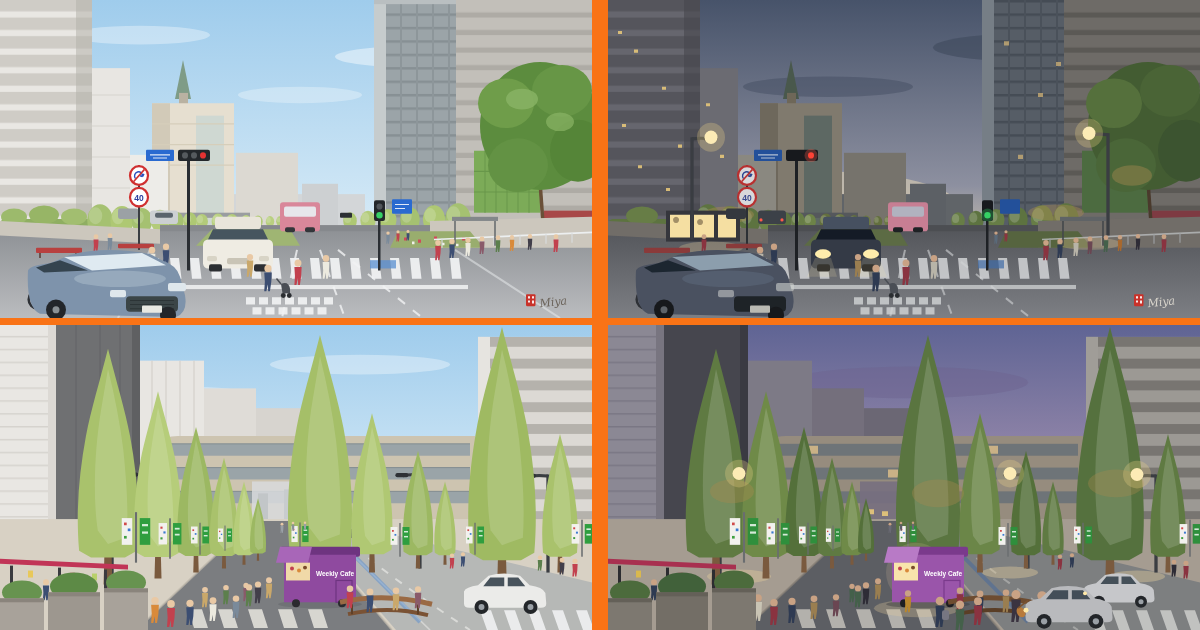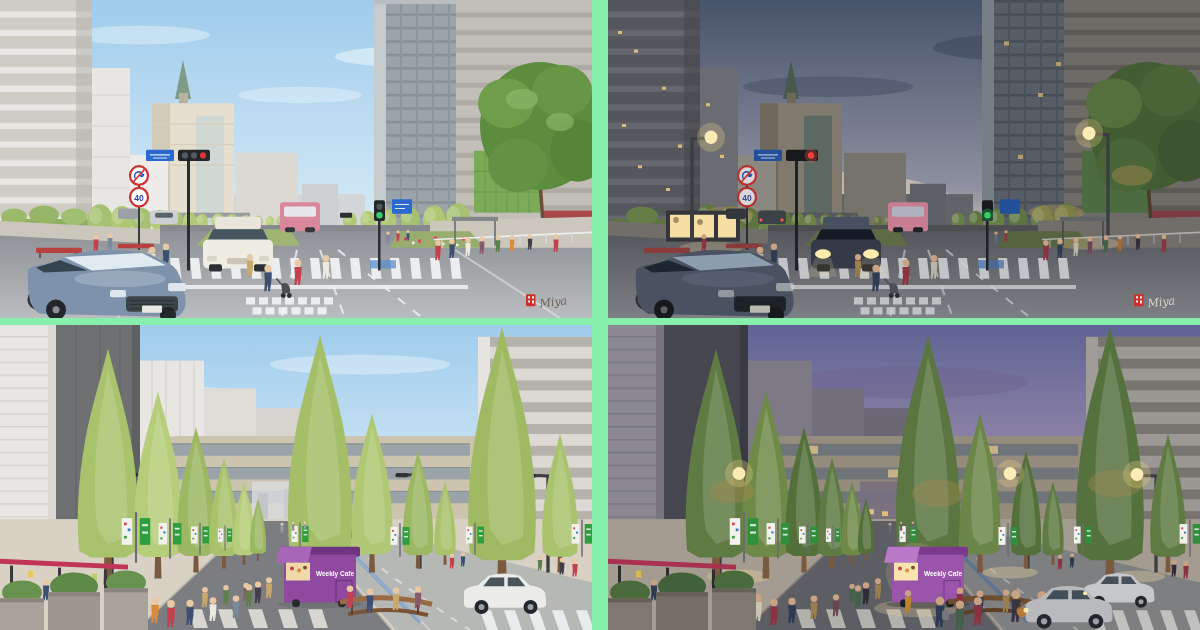--- a/index.html
+++ b/index.html
@@ -1,17 +1,17 @@
 <!DOCTYPE html>
 <html><head>
 <meta charset="utf-8">
 <style>
   html,body{margin:0;padding:0;background:#ffffff;}
   body{width:1200px;height:630px;overflow:hidden;font-family:"Liberation Sans",sans-serif;}
-  .grid{display:grid;grid-template-columns:592px 592px;grid-template-rows:318px 305px;column-gap:16px;row-gap:7px;width:1200px;height:630px;background:#86efac;}
+  .grid{display:grid;grid-template-columns:592px 592px;grid-template-rows:318px 305px;column-gap:16px;row-gap:7px;width:1200px;height:630px;background:#f97316;}
   figure{margin:0;padding:0;overflow:hidden;}
   figure svg{display:block;width:100%;height:100%;}
   .defs-store{position:absolute;width:0;height:0;overflow:hidden;}
   text{font-family:"Liberation Sans",sans-serif;}
   .sig{font-family:"DejaVu Serif",serif;font-style:italic;}
   .dusk{--skin:#c9a284;}
 </style>
 </head>
 <body>
 

